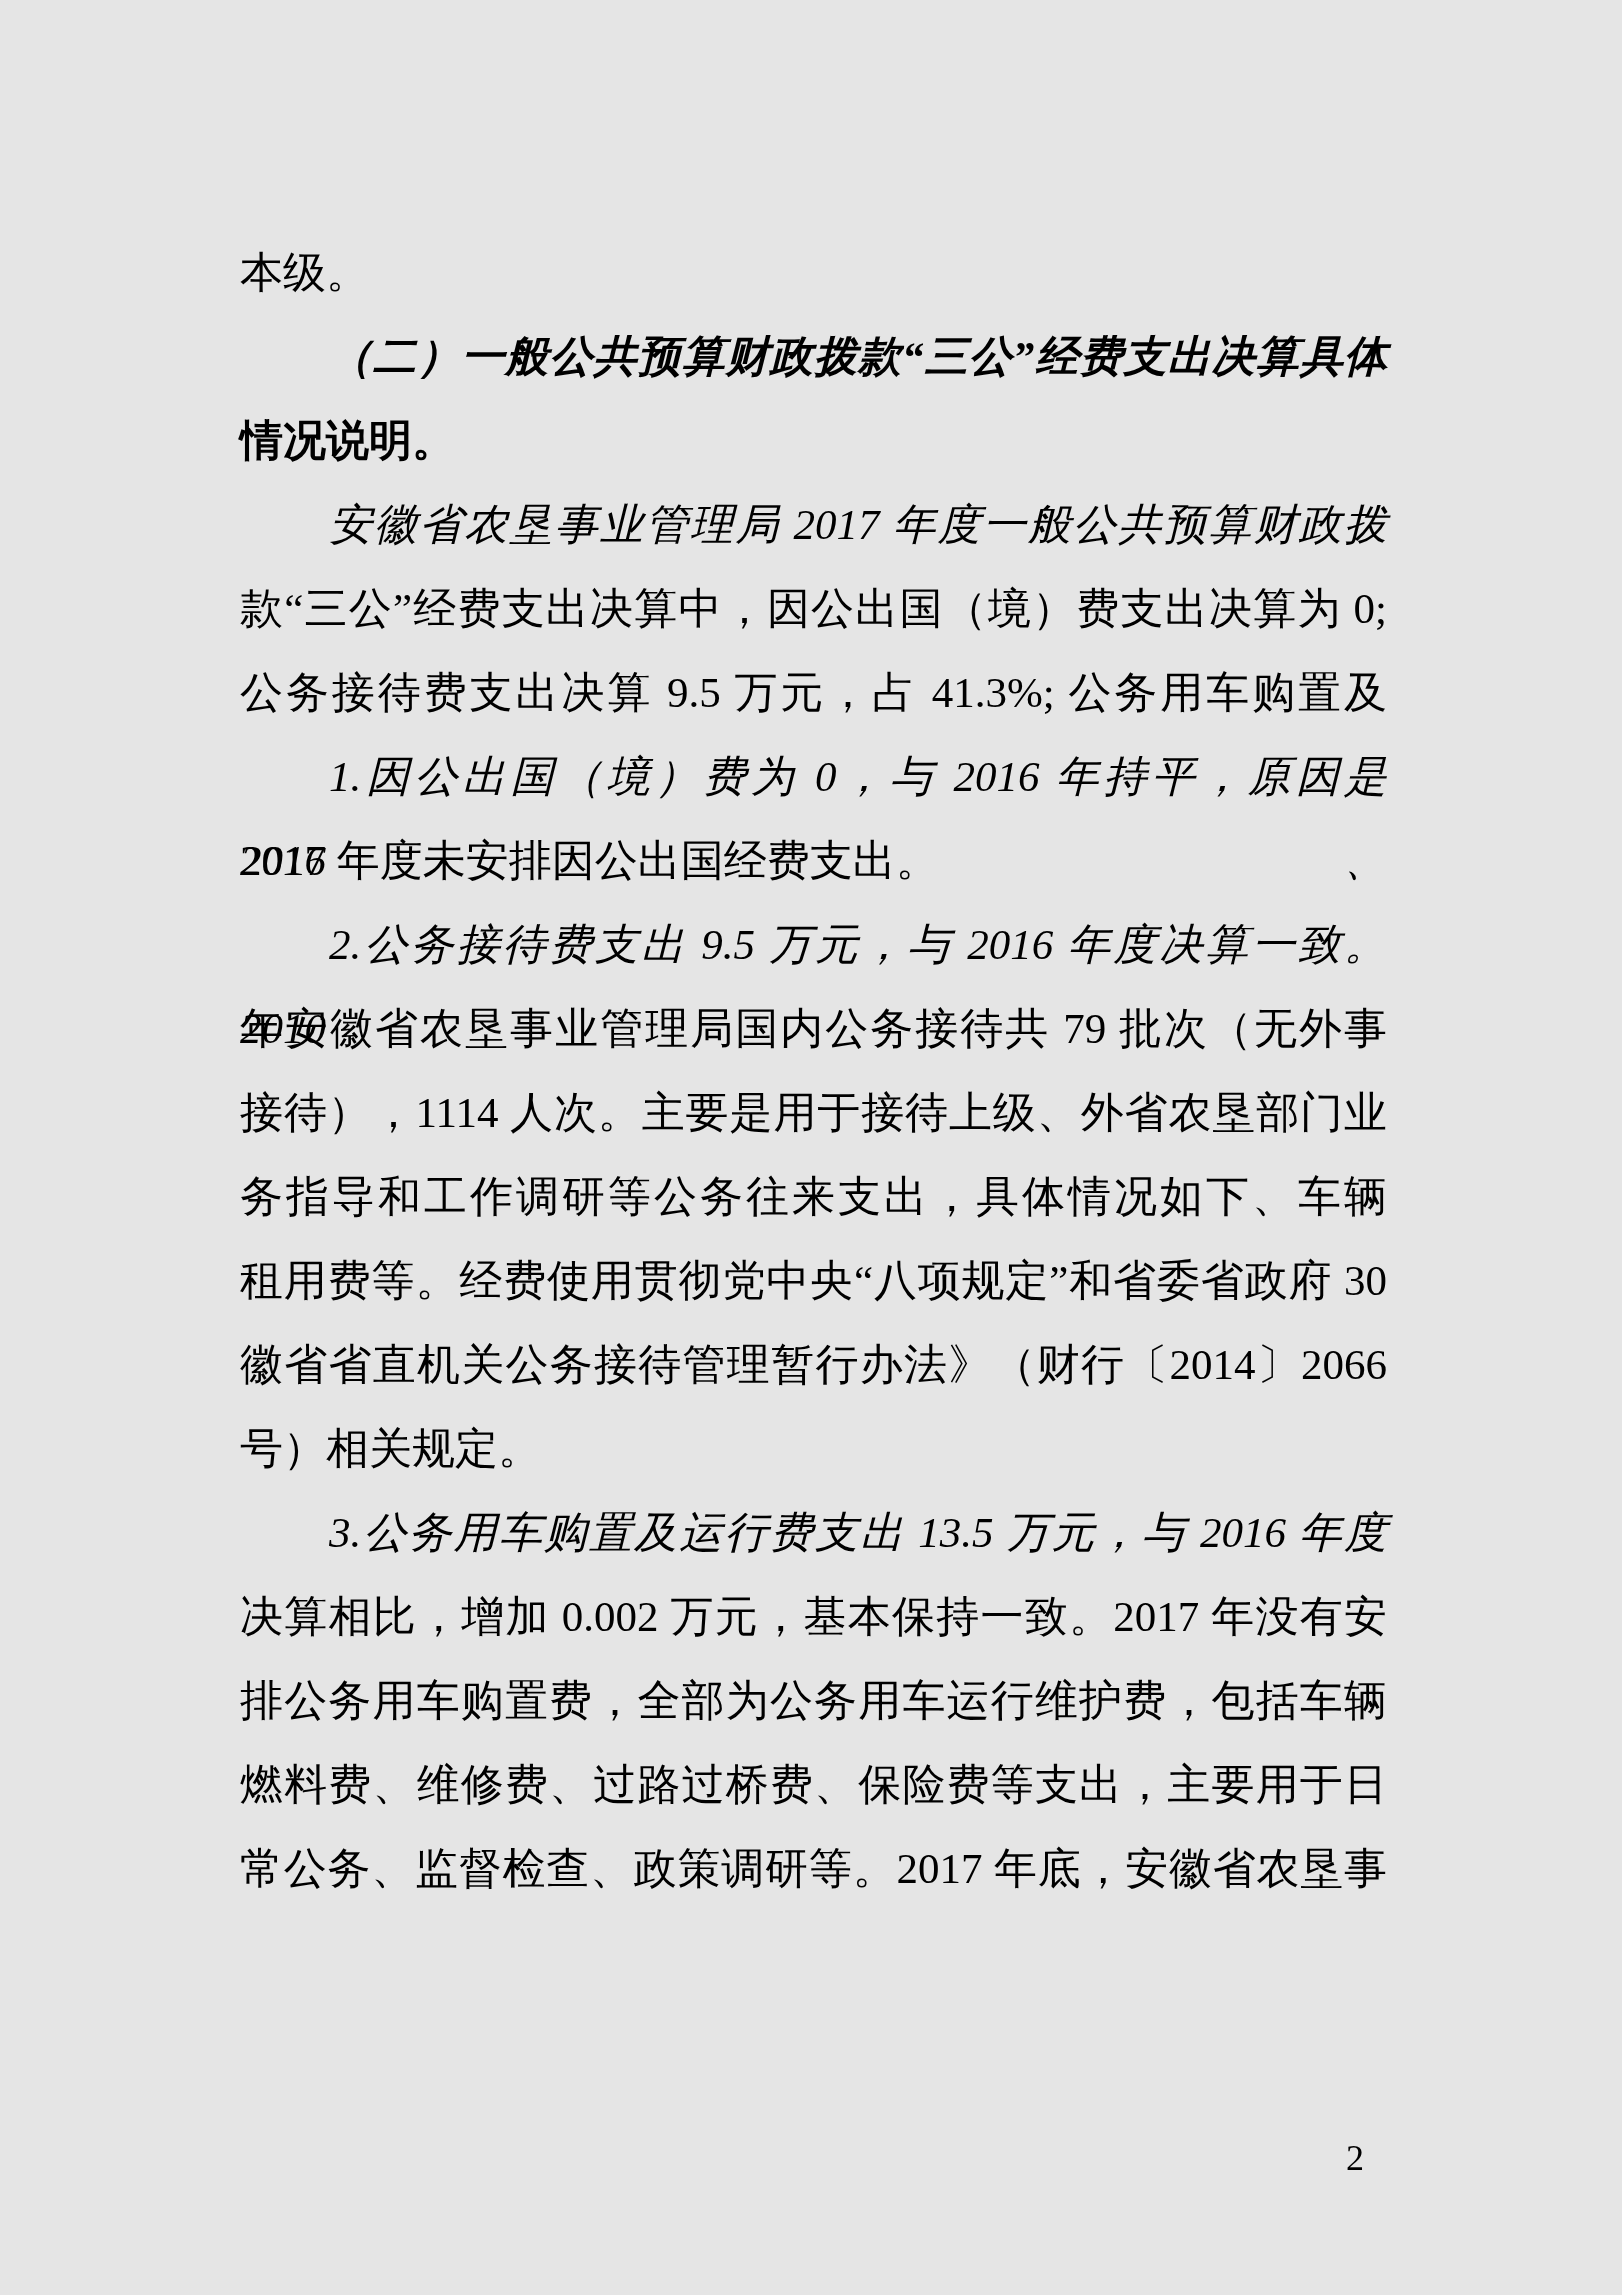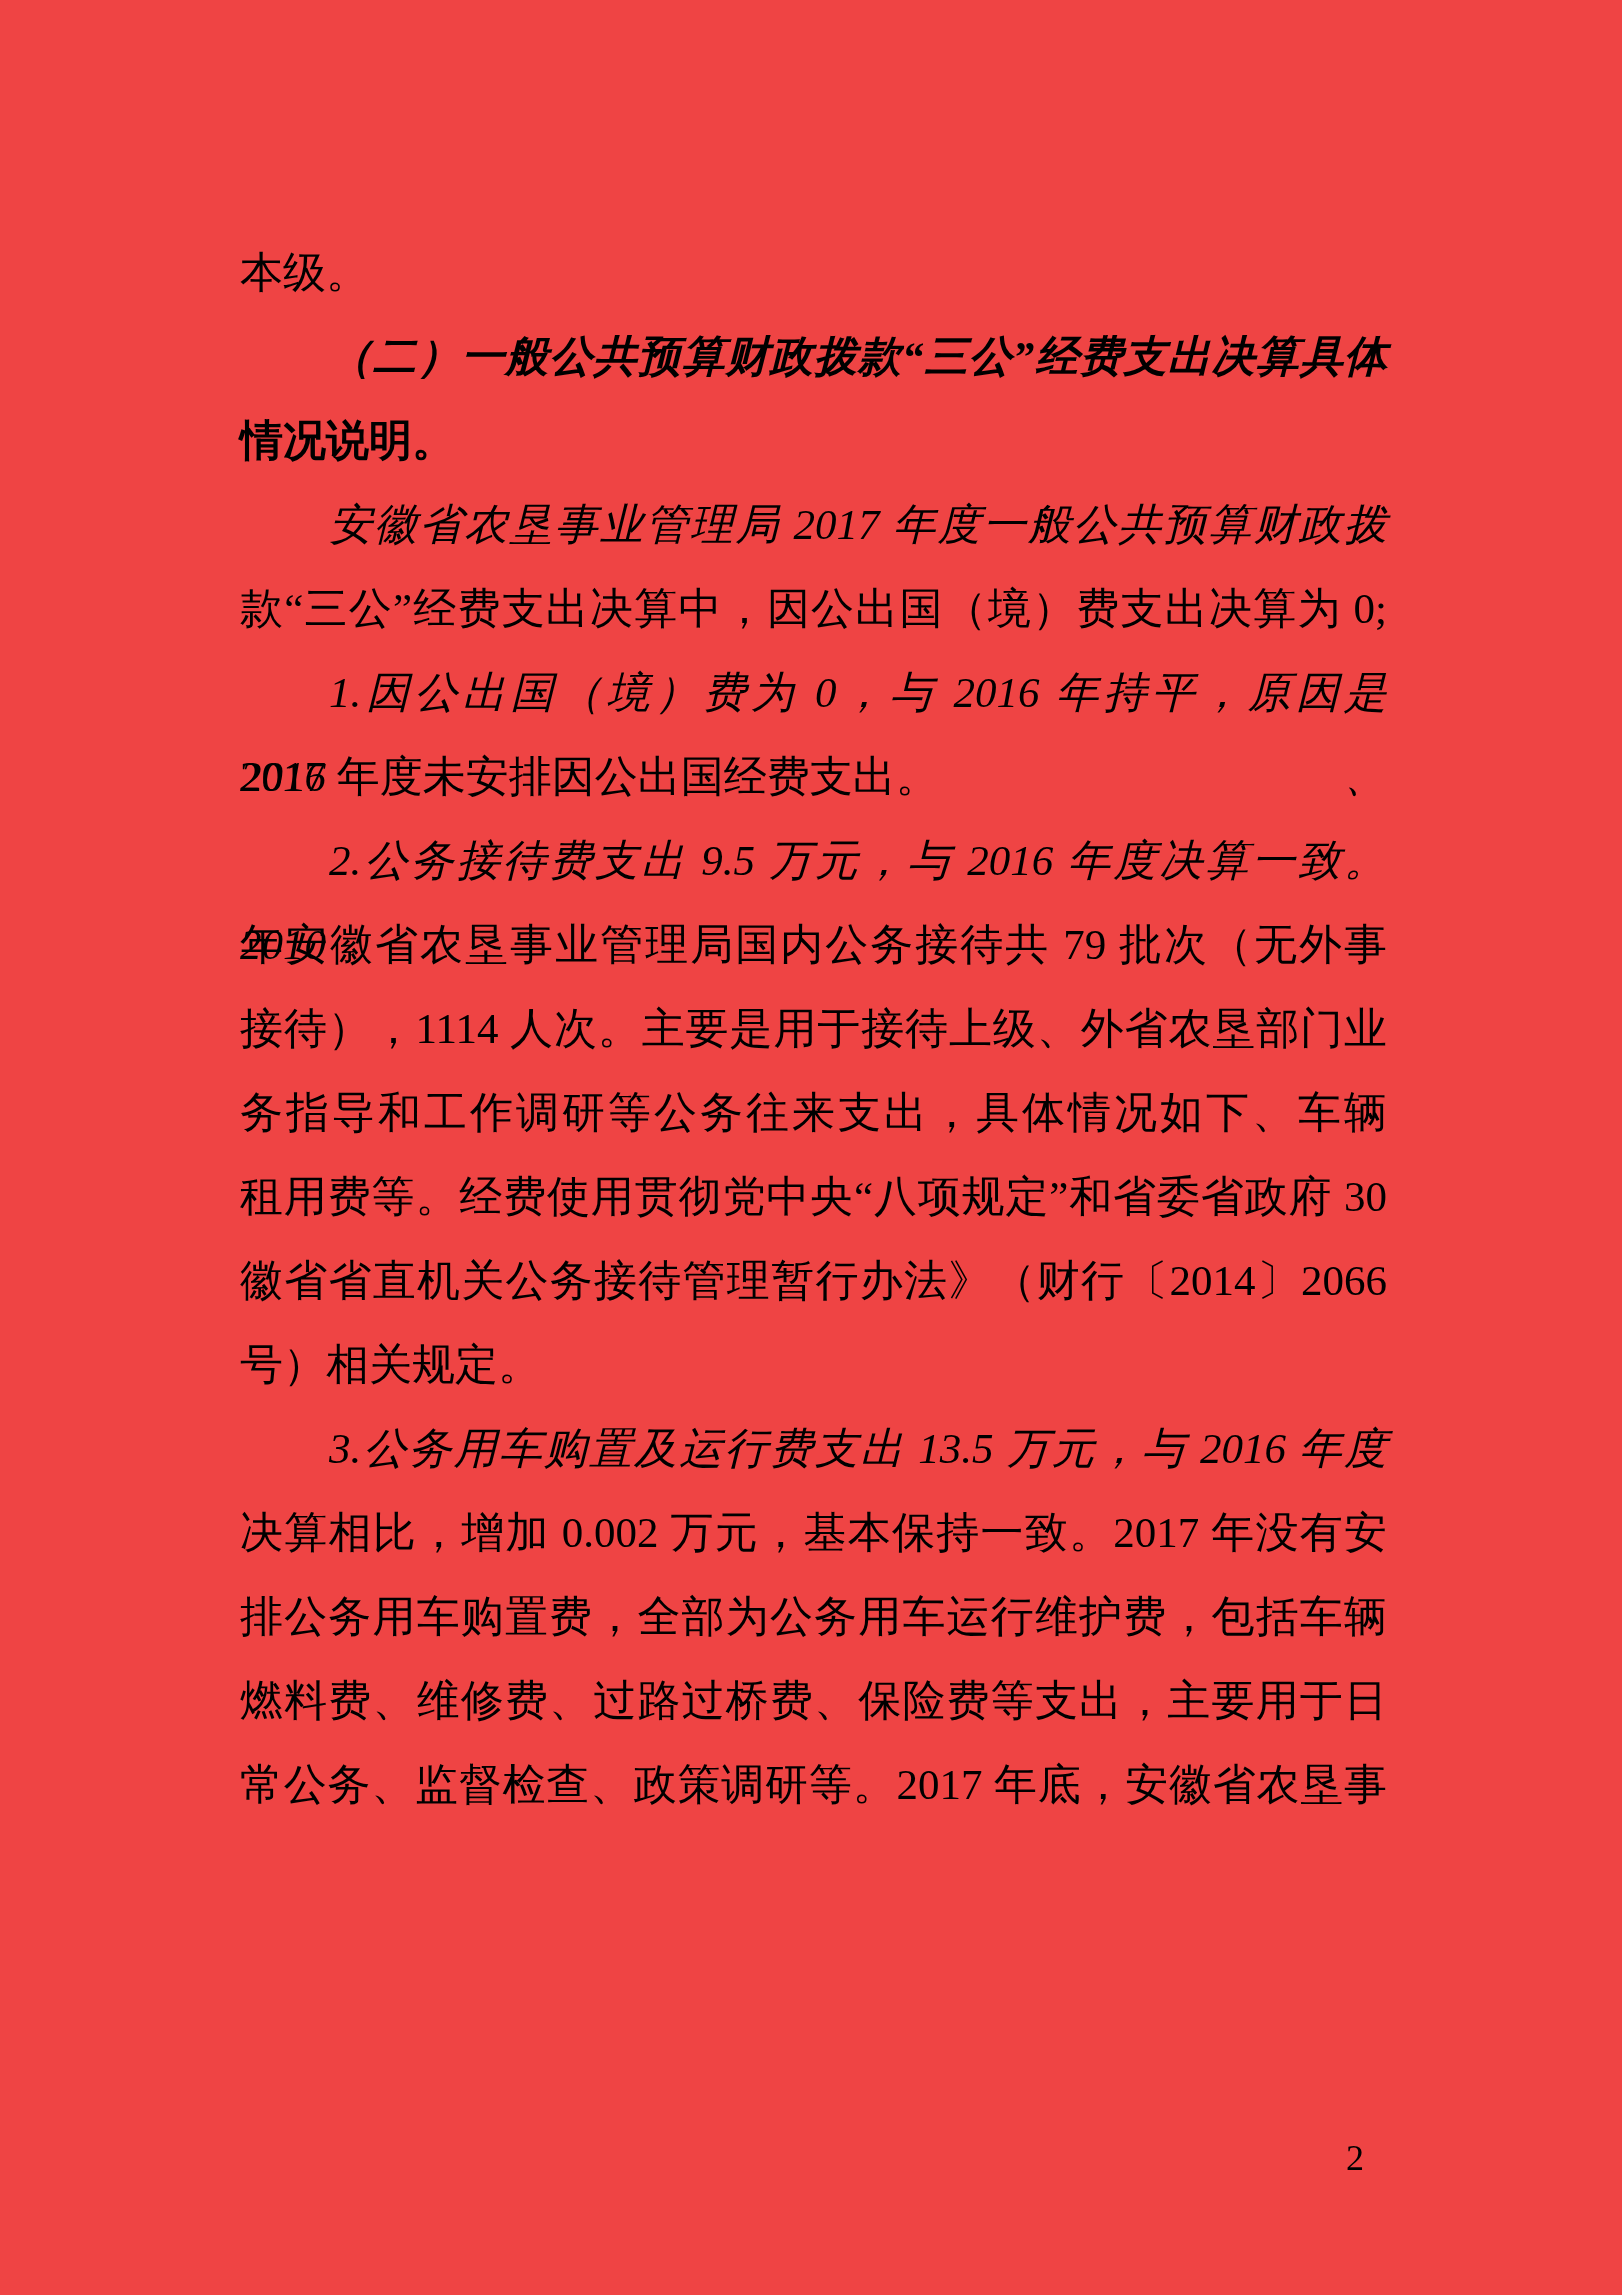--- a/index.html
+++ b/index.html
@@ -6,21 +6,21 @@
   body {
     width: 1622px;
     height: 2295px;
     background: #ffffff;
     font-family: "Liberation Serif", "DejaVu Serif", serif;
   }
   .page {
     position: relative;
     width: 1622px;
     height: 2295px;
-    background: #ef4444;
+    background: #e5e5e5;
     color: #000000;
     overflow: hidden;
   }
   .text-block {
     position: absolute;
     left: 240px;
     top: 231px;
     width: 1147px;
   }
   .line {
@@ -53,20 +53,21 @@
 </head>
 <body>
 
 <div class="page">
   <div class="text-block">
     <div class="line">本级。</div>
     <div class="line j i b">（二）一般公共预算财政拨款“三公”经费支出决算具体</div>
     <div class="line b">情况说明。</div>
     <div class="line j i">安徽省农垦事业管理局 2017 年度一般公共预算财政拨</div>
     <div class="line j">款“三公”经费支出决算中，因公出国（境）费支出决算为 0;</div>
+    <div class="line j">公务接待费支出决算 9.5 万元，占 41.3%; 公务用车购置及</div>
     <div class="line j i">1.因公出国（境）费为 0，与 2016 年持平，原因是 2016、</div>
     <div class="line">2017 年度未安排因公出国经费支出。</div>
     <div class="line j i">2.公务接待费支出 9.5 万元，与 2016 年度决算一致。2010</div>
     <div class="line j">年安徽省农垦事业管理局国内公务接待共 79 批次（无外事</div>
     <div class="line j">接待），1114 人次。主要是用于接待上级、外省农垦部门业</div>
     <div class="line j">务指导和工作调研等公务往来支出，具体情况如下、车辆</div>
     <div class="line j">租用费等。经费使用贯彻党中央“八项规定”和省委省政府 30</div>
     <div class="line j">徽省省直机关公务接待管理暂行办法》（财行〔2014〕2066</div>
     <div class="line">号）相关规定。</div>
     <div class="line j i">3.公务用车购置及运行费支出 13.5 万元，与 2016 年度</div>

